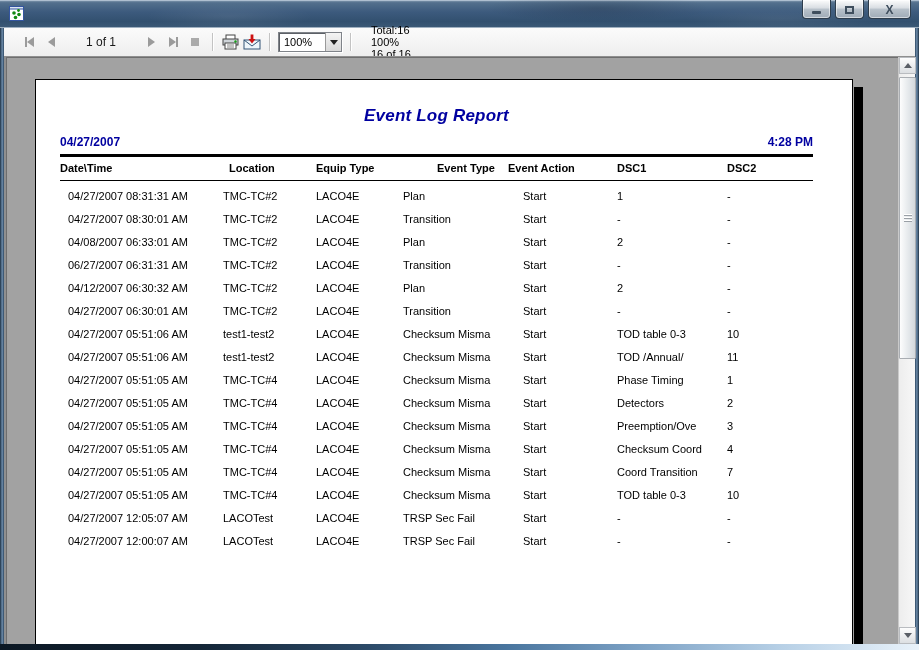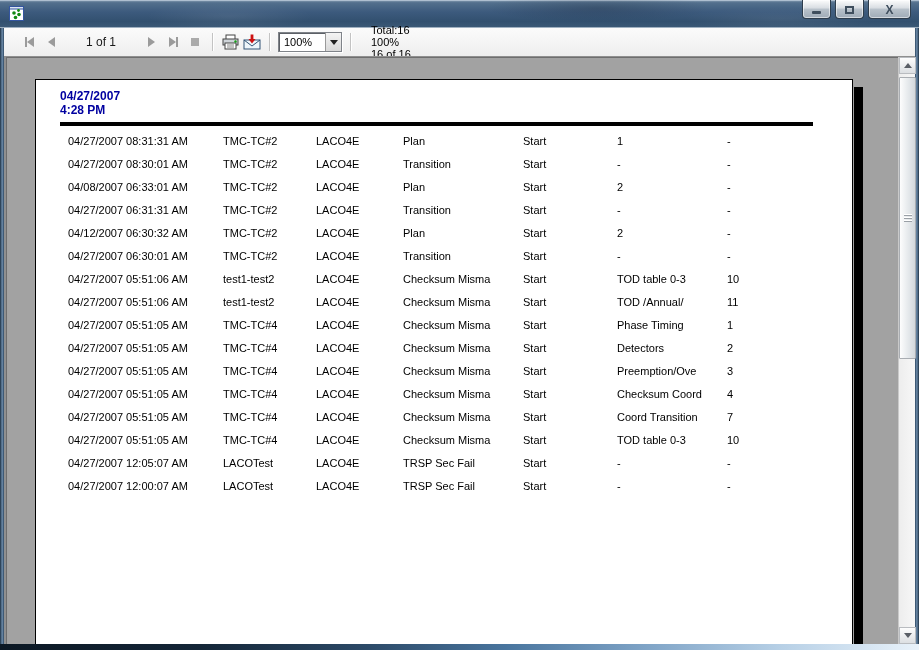--- a/index.html
+++ b/index.html
@@ -126,21 +126,21 @@
 
   
   .report-content { margin:0 39px 0 24px; color:#000; }
   .rpt-title {
     margin-top:26px; text-align:center;
     font-size:17px; font-weight:bold; font-style:italic;
     color:#0000A0; letter-spacing:0.2px;
   }
   .rpt-daterow {
     margin-top:9px; display:flex; justify-content:space-between;
-    font-size:12px; font-weight:bold; color:#0000A0;flex-direction:column;
+    font-size:12px; font-weight:bold; color:#0000A0;
   }
   .rule-thick { margin-top:5px; height:3px; background:#000; }
   .rule-thin  { height:1px; background:#000; }
 
   .hdr-row {
     display:grid; grid-template-columns:169px 87px 104px 88px 107px 110px 1fr;
     font-size:11px; font-weight:bold; padding:5px 0 6px 0;
   }
   .rows { padding-left:8px; margin-top:3px; }
   .trow {
@@ -241,28 +241,38 @@
       </div>
     </div>
 
     <div class="viewport">
 
       <div class="page-shadow"></div>
 
       <div class="page">
         <div class="report-content">
 
+          <div class="rpt-title">Event Log Report</div>
 
           <div class="rpt-daterow">
             <span>04/27/2007</span>
             <span>4:28 PM</span>
           </div>
 
           <div class="rule-thick"></div>
 
+          <div class="hdr-row">
+            <span>Date\Time</span>
+            <span>Location</span>
+            <span>Equip Type</span>
+            <span style="padding-left:17px;">Event Type</span>
+            <span>Event Action</span>
+            <span style="padding-left:2px;">DSC1</span>
+            <span style="padding-left:2px;">DSC2</span>
+          </div>
 
           <div class="rule-thin"></div>
 
           <div class="rows">
               <div class="trow">
                 <div class="tcell c0">04/27/2007  08:31:31 AM</div>
                 <div class="tcell c1">TMC-TC#2</div>
                 <div class="tcell c2">LACO4E</div>
                 <div class="tcell c3">Plan</div>
                 <div class="tcell c4">Start</div>
@@ -281,21 +291,21 @@
               <div class="trow">
                 <div class="tcell c0">04/08/2007  06:33:01 AM</div>
                 <div class="tcell c1">TMC-TC#2</div>
                 <div class="tcell c2">LACO4E</div>
                 <div class="tcell c3">Plan</div>
                 <div class="tcell c4">Start</div>
                 <div class="tcell c5">2</div>
                 <div class="tcell c6">-</div>
               </div>
               <div class="trow">
-                <div class="tcell c0">04/27/2007  06:31:31 AM</div>
+                <div class="tcell c0">06/27/2007  06:31:31 AM</div>
                 <div class="tcell c1">TMC-TC#2</div>
                 <div class="tcell c2">LACO4E</div>
                 <div class="tcell c3">Transition</div>
                 <div class="tcell c4">Start</div>
                 <div class="tcell c5">-</div>
                 <div class="tcell c6">-</div>
               </div>
               <div class="trow">
                 <div class="tcell c0">04/12/2007  06:30:32 AM</div>
                 <div class="tcell c1">TMC-TC#2</div>

